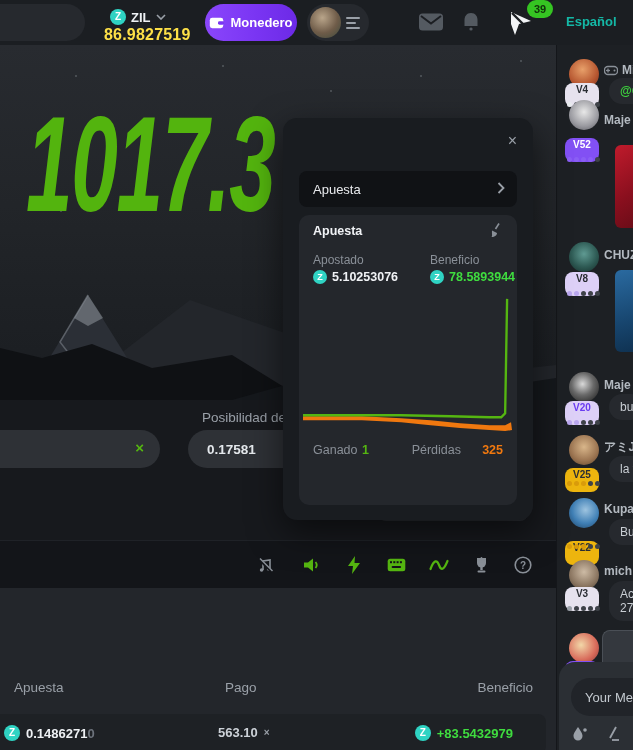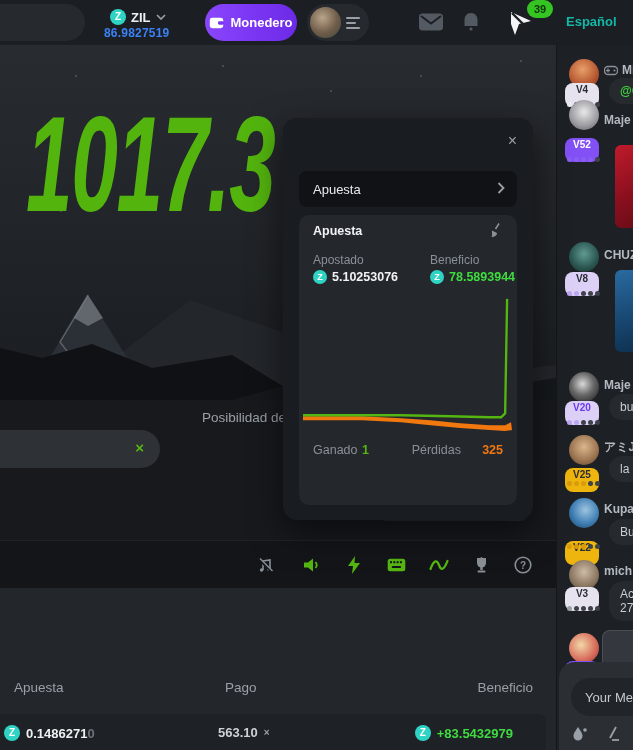--- a/index.html
+++ b/index.html
@@ -8,21 +8,21 @@
 
   
   .header { position:absolute; left:0; top:0; width:633px; height:45px; background:#1b1e22; z-index:60; }
   .search-pill { position:absolute; left:-30px; top:4px; width:115px; height:37px; border-radius:19px; background:#26292e; }
   .cur-group { position:absolute; left:96px; top:3px; width:104px; height:39px; border-radius:10px; }
   .coin { display:inline-block; border-radius:50%; background:#2fd3c3; color:#fff; font-weight:bold; text-align:center; }
   .coin.c16 { width:16px; height:16px; font-size:10px; line-height:16px; }
   .coin.c14 { width:14px; height:14px; font-size:9px; line-height:14px; }
   .cur-top { position:absolute; left:14px; top:6px; display:flex; align-items:center; gap:5px; }
   .cur-code { color:#eef1f4; font-size:13px; font-weight:bold; }
-  .balance { position:absolute; left:8px; top:23px; color:#3b82f6; font-size:12px; font-weight:bold; letter-spacing:.2px; }
+  .balance { position:absolute; left:8px; top:23px; color:#fde047; font-size:16px; font-weight:bold; letter-spacing:.2px; }
   .wallet-btn { position:absolute; left:205px; top:4px; width:92px; height:37px; border-radius:19px;
     background:linear-gradient(90deg,#8a46fb 0%,#7a35f3 55%,#6c2ae6 100%); display:flex; align-items:center; justify-content:center; gap:6px;
     color:#fff; font-size:13px; font-weight:bold; border:none; cursor:pointer; }
   .user-pill { position:absolute; left:307px; top:4px; width:62px; height:37px; border-radius:19px; background:#26292e; }
   .avatar-sm { position:absolute; left:3px; top:3px; width:31px; height:31px; border-radius:50%;
     background:radial-gradient(circle at 40% 35%, #b9a58a, #6f5c49 55%, #3c4a3c); }
   .burger { position:absolute; right:9px; top:13px; width:14px; }
   .burger i { display:block; height:2px; background:#9aa0a8; border-radius:1px; margin-bottom:3px; }
   .burger i:nth-child(2){ width:10px; }
   .hicon { position:absolute; top:12px; }
@@ -147,20 +147,23 @@
     </svg>
 
     <div class="multiplier">1017.3</div>
   </div>
 
   <div class="controls">
     <div class="chance-label">Posibilidad de</div>
     <div class="input-pill ip-mult">
       <span class="gx">×</span>
     </div>
+    <div class="input-pill ip-chance">
+      <span>0.17581</span>
+    </div>
     <div class="edge-pill">Ventaja del casino 1%</div>
   </div>
 
   <div class="toolbar">
     <div class="tb" style="left:254px">
       <svg width="17" height="17" viewBox="0 0 17 17">
         <path d="M6 13 V4 l7,-1 v9" stroke="#8a9098" stroke-width="1.6" fill="none"></path>
         <circle cx="4.6" cy="13" r="1.8" fill="#8a9098"></circle>
           <circle cx="11.6" cy="12" r="1.8" fill="#8a9098"></circle>
         <line x1="2" y1="2" x2="15" y2="15" stroke="#131519" stroke-width="2.6"></line>

